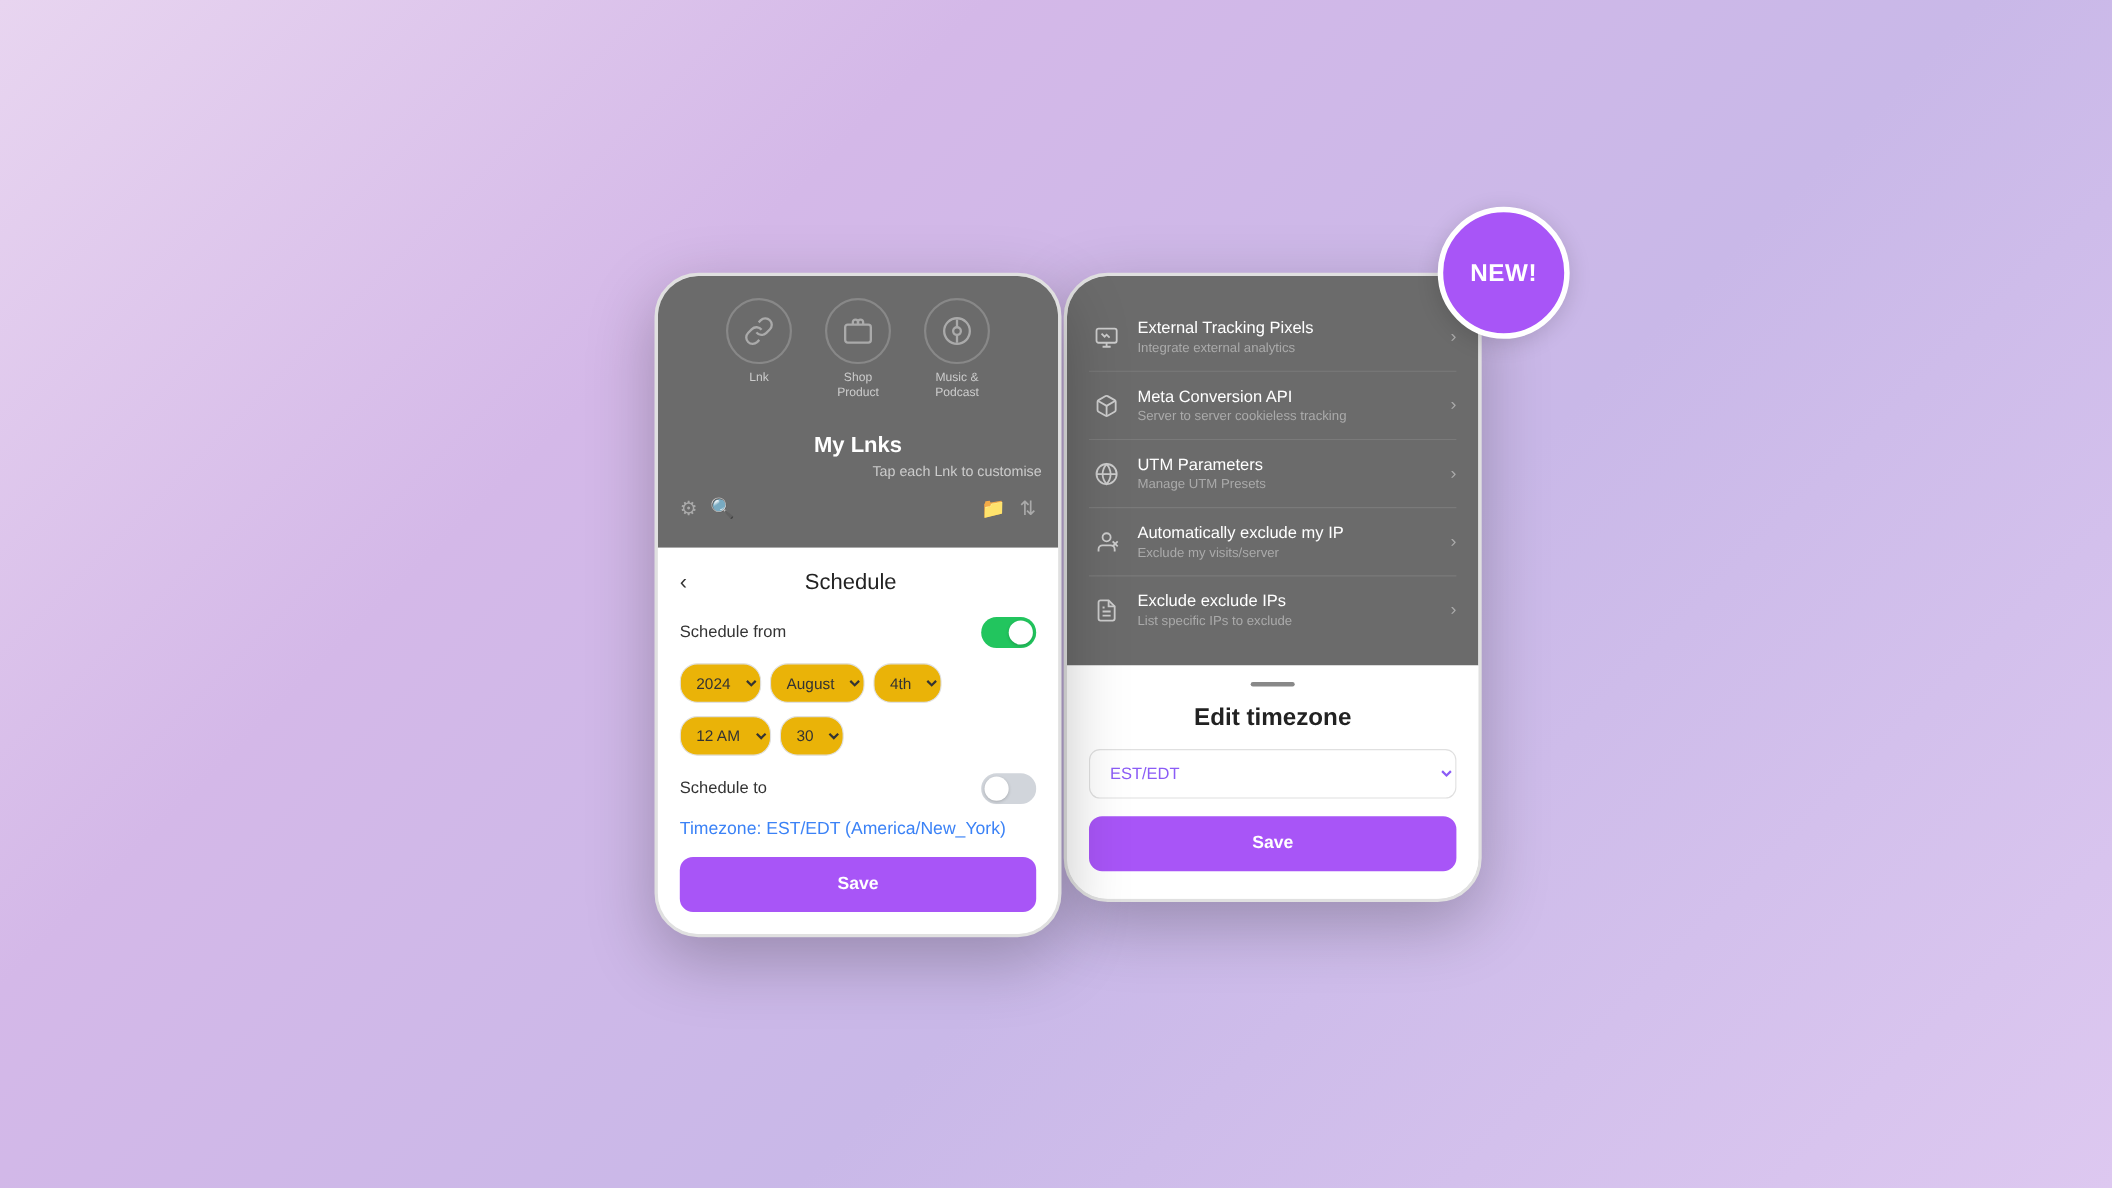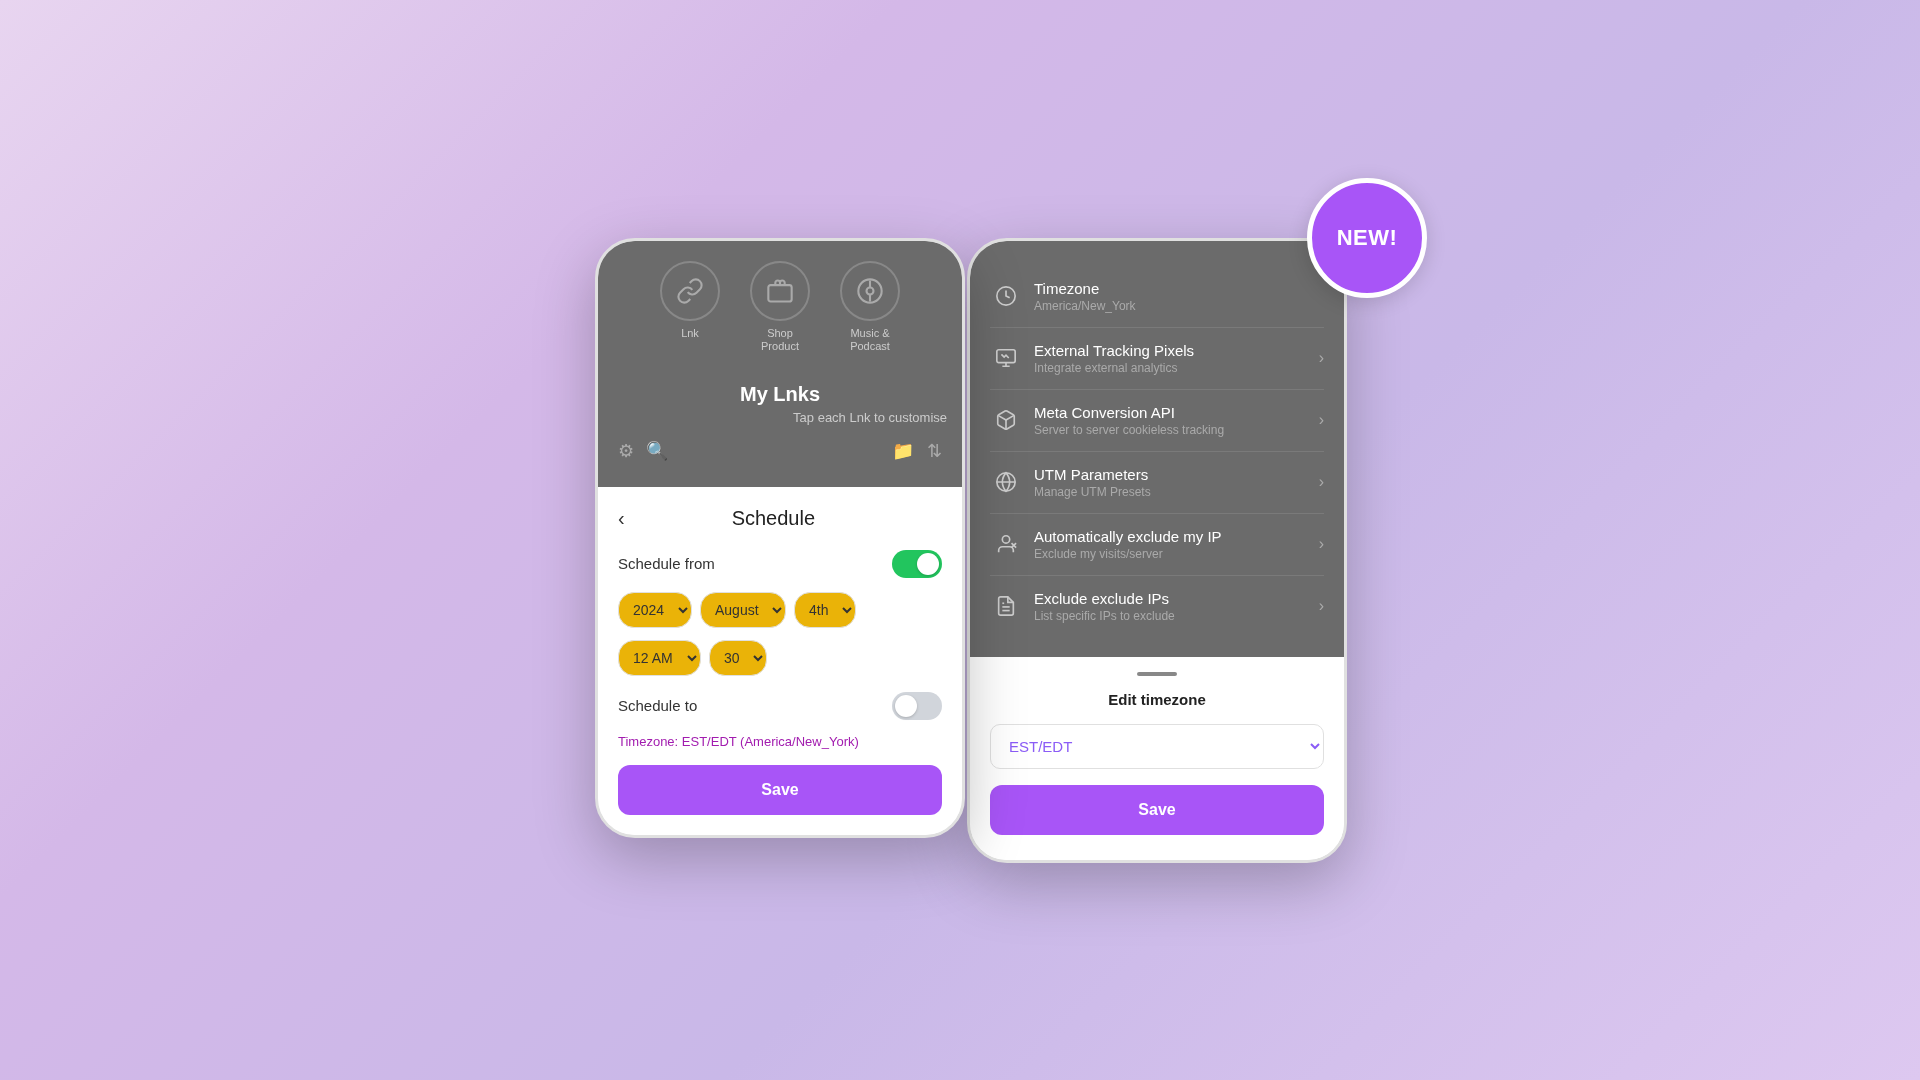--- a/index.html
+++ b/index.html
@@ -242,22 +242,22 @@
       appearance: auto;
     }
 
     .time-selects {
       display: flex;
       gap: 8px;
       margin-bottom: 16px;
     }
 
     .timezone-text {
-      font-size: 13px;
-      color: #a21caf;
+      font-size: 16px;
+      color: #3b82f6;
       margin-bottom: 16px;
     }
 
     .save-btn-left {
       width: 100%;
       background: #a855f7;
       color: white;
       border: none;
       border-radius: 12px;
       padding: 16px;
@@ -342,21 +342,21 @@
 
     
     .bottom-sheet {
       background: white;
       padding: 15px 20px 25px;
       border-radius: 0 0 35px 35px;
     }
 
     .edit-timezone-title {
       text-align: center;
-      font-size: 15px;
+      font-size: 22px;
       font-weight: 700;
       color: #222;
       margin-bottom: 16px;
     }
 
     .timezone-select {
       width: 100%;
       border: 1.5px solid #e0e0e0;
       border-radius: 10px;
       padding: 12px 14px;
@@ -491,32 +491,20 @@
 
       <button class="save-btn-left">Save</button>
     </div>
   </div>
 
   <div class="phone-right">
 
     <div class="settings-top">
       <ul class="settings-list">
 
-        <li class="settings-item">
-          <div class="settings-icon">
-            <svg width="22" height="22" viewBox="0 0 24 24" fill="none" stroke="#ccc" stroke-width="1.8">
-              <circle cx="12" cy="12" r="10"></circle>
-              <polyline points="12 6 12 12 16 14"></polyline>
-            </svg>
-          </div>
-          <div class="settings-text">
-            <div class="settings-text-title">Timezone</div>
-            <div class="settings-text-sub">America/New_York</div>
-          </div>
-        </li>
 
         <li class="settings-item">
           <div class="settings-icon">
             <svg width="22" height="22" viewBox="0 0 24 24" fill="none" stroke="#ccc" stroke-width="1.8">
               <rect x="2" y="3" width="20" height="14" rx="2"></rect>
               <path d="M8 21h8M12 17v4"></path>
               <path d="M7 8l3 3 2-2 3 3"></path>
             </svg>
           </div>
           <div class="settings-text">

